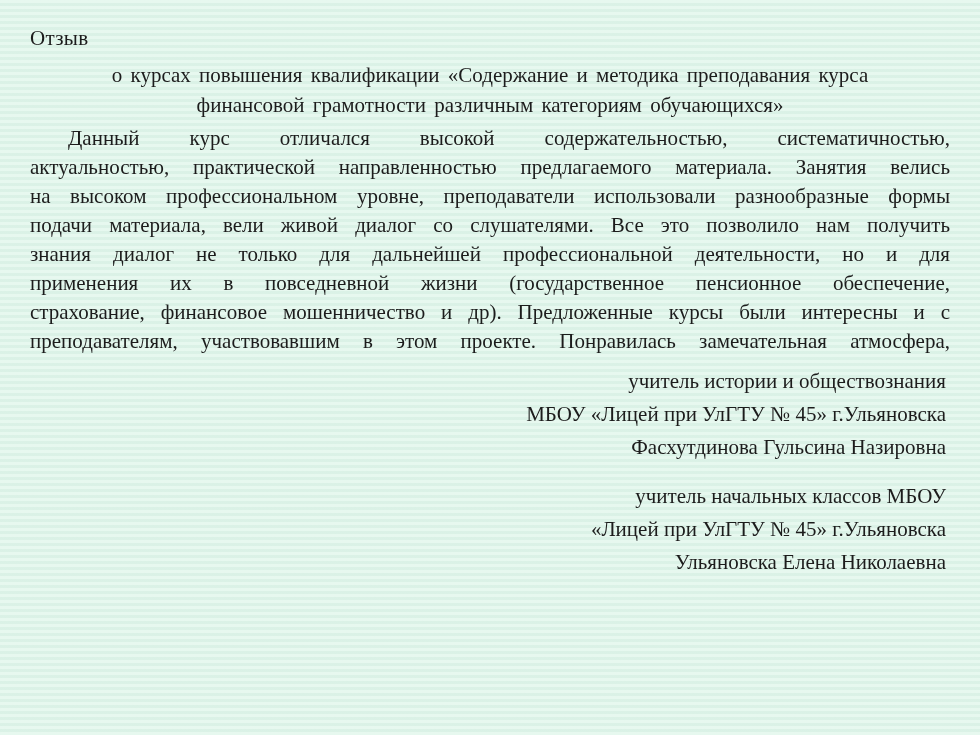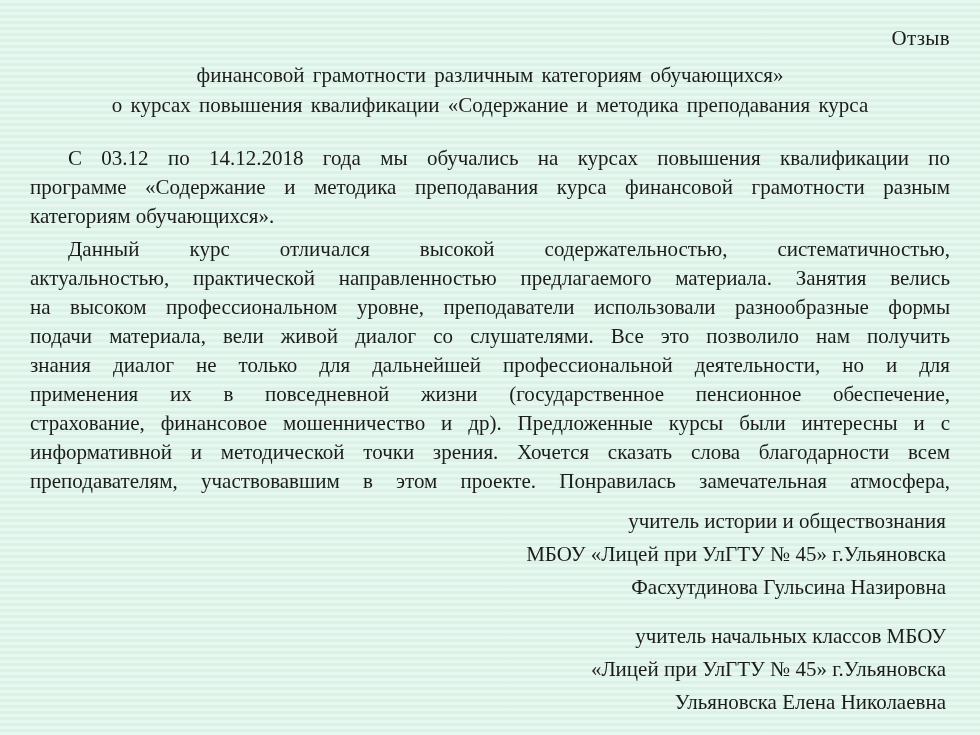--- a/index.html
+++ b/index.html
@@ -19,21 +19,21 @@
     font-size: 21px;
     color: var(--ink);
     
     background-image: repeating-linear-gradient(
       180deg,
       rgba(255,255,255,0.22) 0px, rgba(255,255,255,0.22) 3px,
       rgba(120,160,145,0.05) 3px, rgba(120,160,145,0.05) 6px
     );
   }
   .doc-title {
-    text-align: right;
+    text-align: left;
     line-height: 24px;
     letter-spacing: 0.3px;
   }
   .subtitle { margin-top: 10px; line-height: 30px; word-spacing: 3px; }
   .subtitle .cline { text-align: center; }
   .para { line-height: 29px; }
   .para1 { margin-top: 24px; }
   .para2 { margin-top: 4px; }
   .jline {
     text-align: justify;
@@ -50,39 +50,33 @@
   .sig2 { margin-top: 16px; }
 </style>
 </head>
 <body>
 
 <div class="page">
 
   <div class="doc-title">Отзыв</div>
 
   <div class="subtitle">
+    <div class="cline">о курсах повышения квалификации «Содержание и методика преподавания курса</div>
     <div class="cline">финансовой грамотности различным категориям обучающихся»</div>
-    <div class="cline">о курсах повышения квалификации «Содержание и методика преподавания курса</div>
   </div>
 
-  <div class="para para1">
-    <div class="jline indent">С 03.12 по 14.12.2018 года мы обучались на курсах повышения квалификации по</div>
-    <div class="jline">программе «Содержание и методика преподавания курса финансовой грамотности разным</div>
-    <div class="jline lastline">категориям обучающихся».</div>
-  </div>
 
   <div class="para para2">
     <div class="jline indent">Данный курс отличался высокой содержательностью, систематичностью,</div>
     <div class="jline">актуальностью, практической направленностью предлагаемого материала. Занятия велись</div>
     <div class="jline">на высоком профессиональном уровне, преподаватели использовали разнообразные формы</div>
     <div class="jline">подачи материала, вели живой диалог со слушателями. Все это позволило нам получить</div>
     <div class="jline">знания диалог не только для дальнейшей профессиональной деятельности, но и для</div>
     <div class="jline">применения их в повседневной жизни (государственное пенсионное обеспечение,</div>
     <div class="jline">страхование, финансовое мошенничество и др). Предложенные курсы были интересны и с</div>
-    <div class="jline">информативной и методической точки зрения. Хочется сказать слова благодарности всем</div>
     <div class="jline">преподавателям, участвовавшим в этом проекте. Понравилась замечательная атмосфера,</div>
   </div>
 
   <div class="sig sig1">
     <div>учитель истории и обществознания</div>
     <div>МБОУ «Лицей при УлГТУ № 45» г.Ульяновска</div>
     <div>Фасхутдинова Гульсина Назировна</div>
   </div>
 
   <div class="sig sig2">

